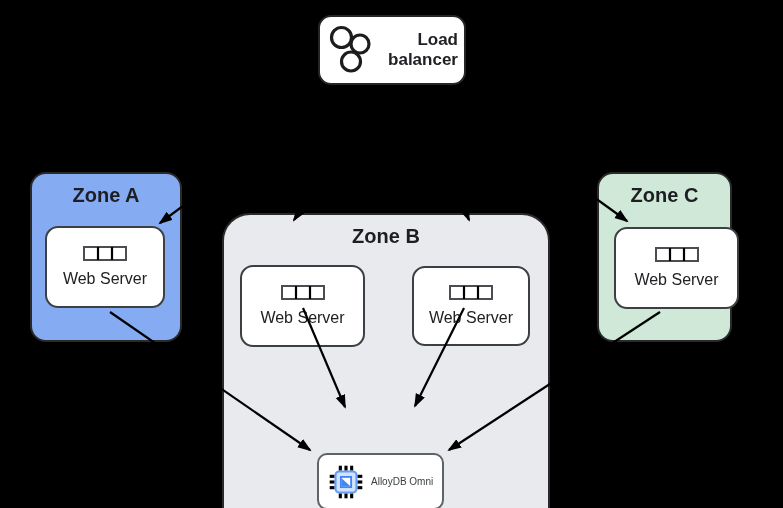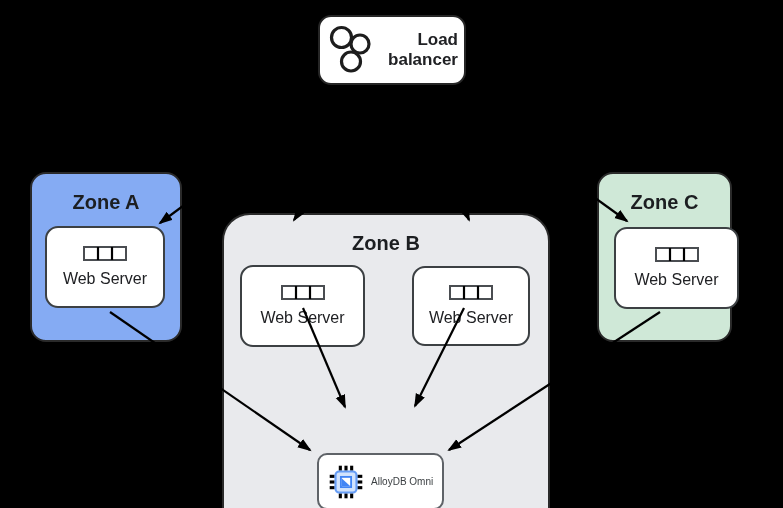--- a/index.html
+++ b/index.html
@@ -10,21 +10,21 @@
   .box{position:absolute;box-sizing:border-box;background:#fff;}
   
   #lb{left:318px;top:15px;width:148px;height:70px;border:2.5px solid #262626;border-radius:13px;
       display:flex;align-items:center;gap:9px;padding-left:9px;}
   #lb .lbl{font-weight:bold;font-size:17px;line-height:1.18;width:76px;text-align:right;}
   
   .zone{position:absolute;box-sizing:border-box;border:2.5px solid #2a2a2a;border-radius:16px;}
   #zone-a{left:30px;top:172px;width:152px;height:170px;background:#85ABF3;}
   #zone-b{left:222px;top:175px;width:328px;height:351px;background:#E9EAED;border-radius:28px;margin-top:38px;}
   #zone-c{left:597px;top:172px;width:135px;height:170px;background:#CFE8D7;}
-  .zone-label{position:absolute;top:17px;left:0;right:0;text-align:center;
+  .zone-label{position:absolute;top:10px;left:0;right:0;text-align:center;
       font-weight:bold;font-size:20px;color:#1c1e21;}
   
   .ws{position:absolute;box-sizing:border-box;background:#fff;border:2px solid #3C4043;border-radius:13px;
       display:flex;flex-direction:column;align-items:center;justify-content:center;gap:9px;}
   .ws .lbl{font-weight:normal;font-size:16px;color:#202124;}
   #ws-a{left:13px;top:52px;width:120px;height:82px;}
   #ws-b1{left:16px;top:50px;width:125px;height:82px;}
   #ws-b2{left:188px;top:51px;width:118px;height:80px;}
   #ws-c{left:15px;top:53px;width:125px;height:82px;}
   

